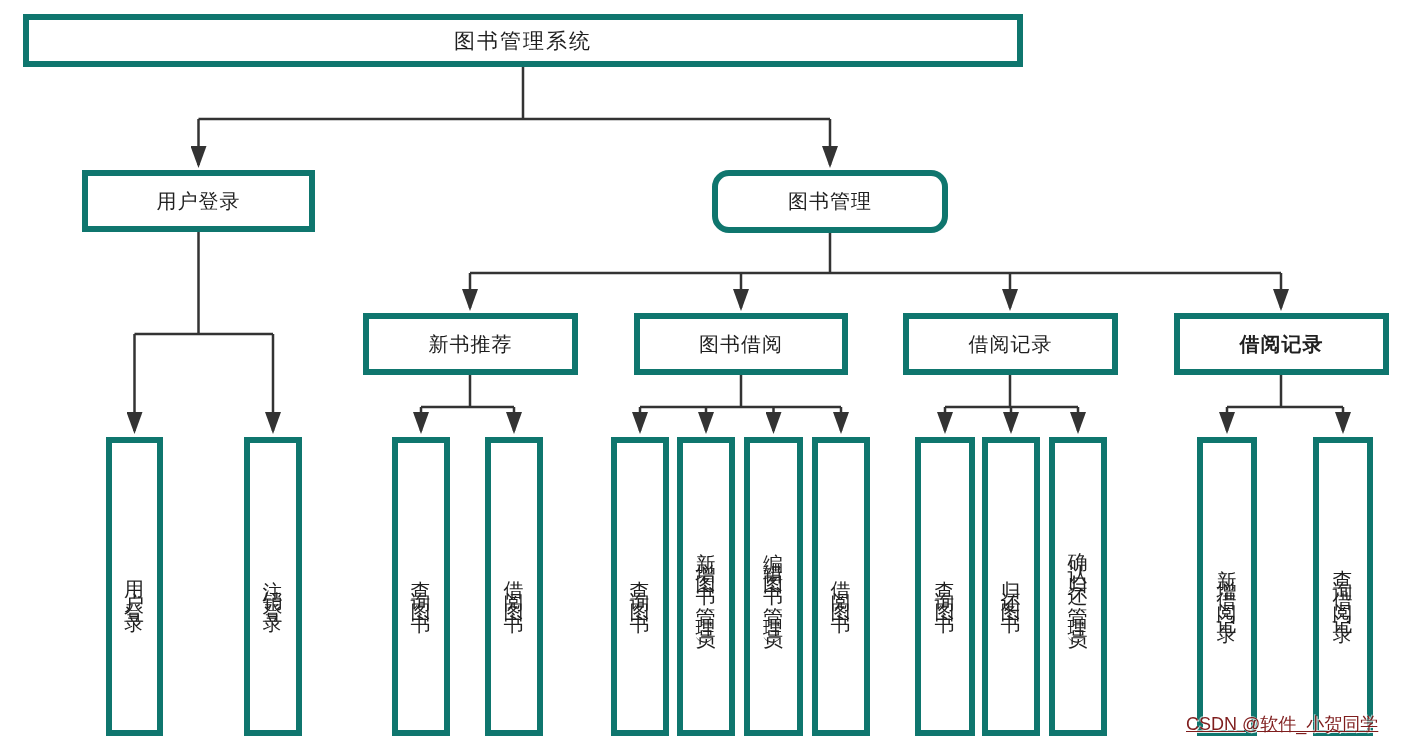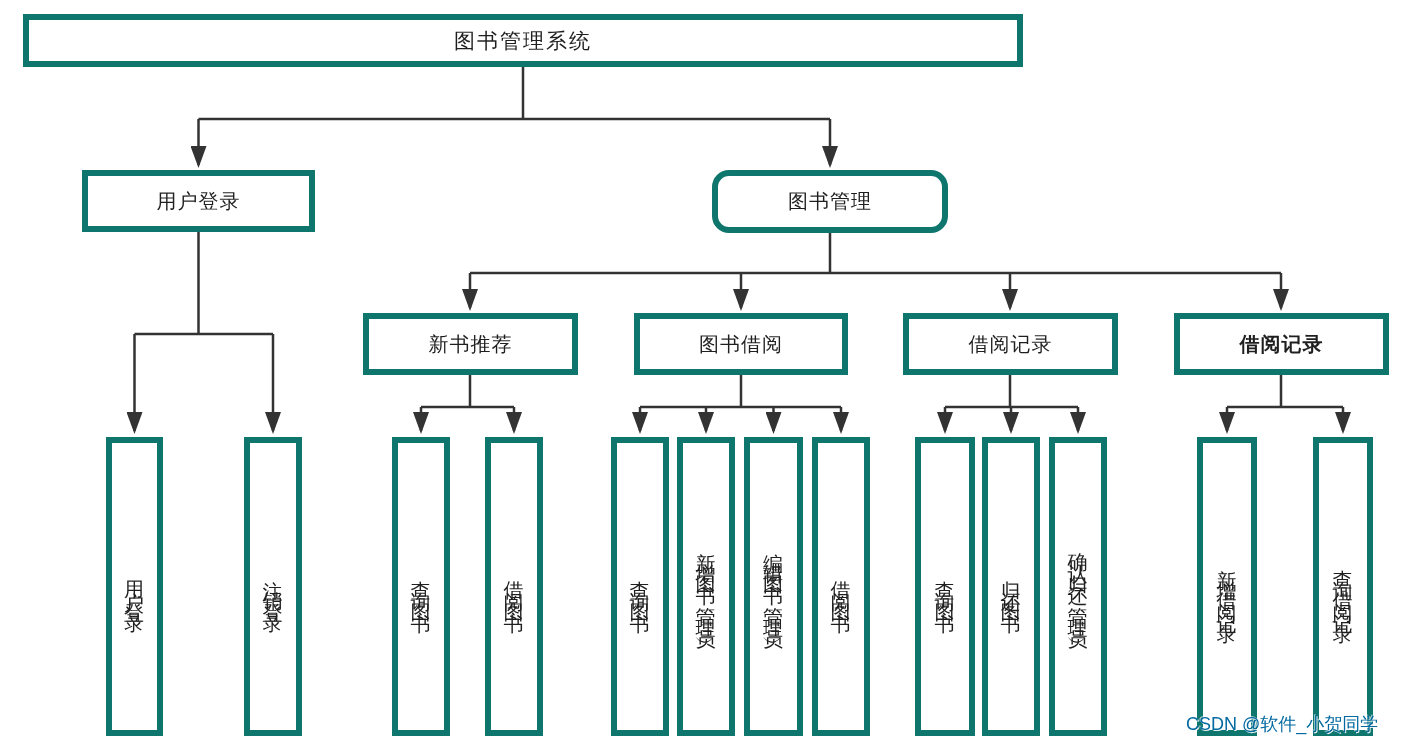--- a/index.html
+++ b/index.html
@@ -47,24 +47,25 @@
     letter-spacing: 11px;
     line-height: 1;
     white-space: nowrap;
   }
   .watermark {
     position: absolute;
     left: 1186px;
     top: 712px;
     width: 212px;
     font-size: 18px;
-    color: #0369a1;
+    color: #7f1d1d;
     text-shadow: 1px 1px 0 rgba(255,255,255,0.9), -1px -1px 0 rgba(255,255,255,0.6);
     white-space: nowrap;
     z-index: 10;
+    text-decoration: underline;
   }
 </style>
 </head>
 <body>
 
 <div id="canvas">
 
   <svg id="connectors" viewBox="0 0 1405 747" xmlns="http://www.w3.org/2000/svg">
     <defs>
       <marker id="arrow" markerUnits="userSpaceOnUse" markerWidth="22" markerHeight="16" viewBox="0 0 22 16" refX="19" refY="8" orient="auto">

